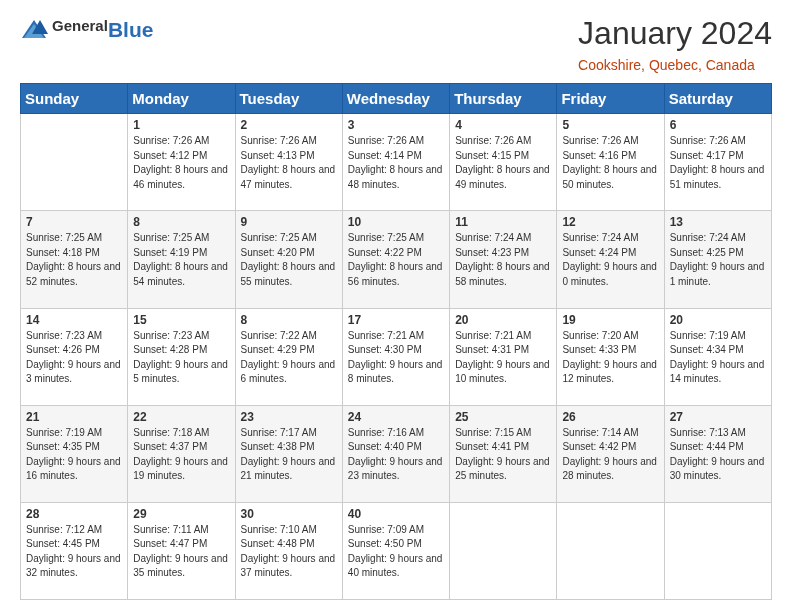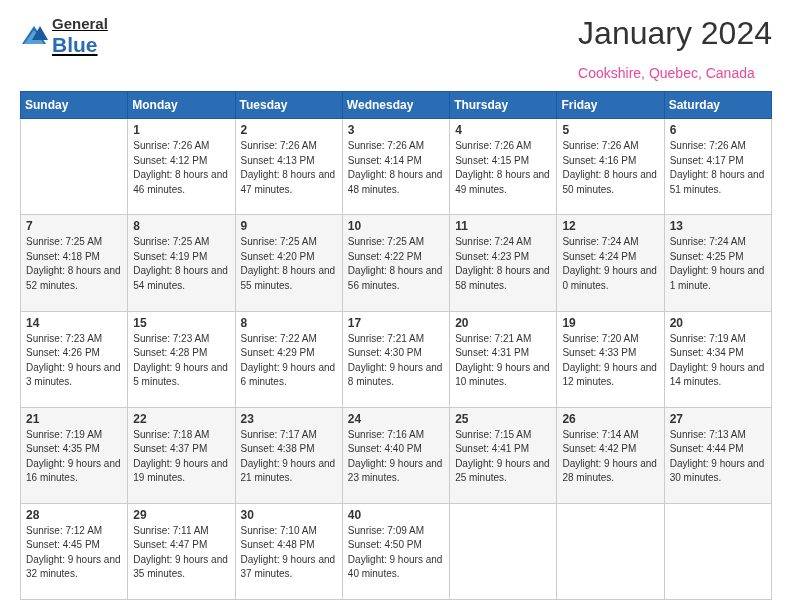--- a/index.html
+++ b/index.html
@@ -23,23 +23,22 @@
       align-items: flex-start;
       margin-bottom: 10px;
     }
     .logo {
       display: flex;
       align-items: center;
       gap: 4px;
     }
     .logo-text {
       display: flex;
-      flex-direction: column;
+      flex-direction: row;
       line-height: 1.1;
-      text-decoration: underline;
     }
     .logo-general {
       font-size: 15px;
       font-weight: bold;
       color: #333;
     }
     .logo-blue {
       font-size: 21px;
       font-weight: bold;
       color: #2a6db5;
@@ -52,33 +51,33 @@
       text-align: left;
     }
     .month-title {
       font-size: 32px;
       font-weight: normal;
       color: #333;
       line-height: 1.1;
     }
     .location {
       font-size: 14px;
-      color: #ec4899;
-      margin-top: 14px;
+      color: #c2410c;
+      margin-top: 6px;
     }
     .calendar {
       flex: 1;
       border-collapse: collapse;
       width: 100%;
       table-layout: fixed;
     }
     .calendar thead tr th {
       background: #2a6db5;
       color: #fff;
-      font-size: 12px;
+      font-size: 15px;
       font-weight: bold;
       padding: 6px 4px;
       text-align: left;
       border: 1px solid #1a5aa0;
     }
     .calendar tbody tr td {
       border: 1px solid #ccc;
       vertical-align: top;
       padding: 4px 5px;
       font-size: 10px;

